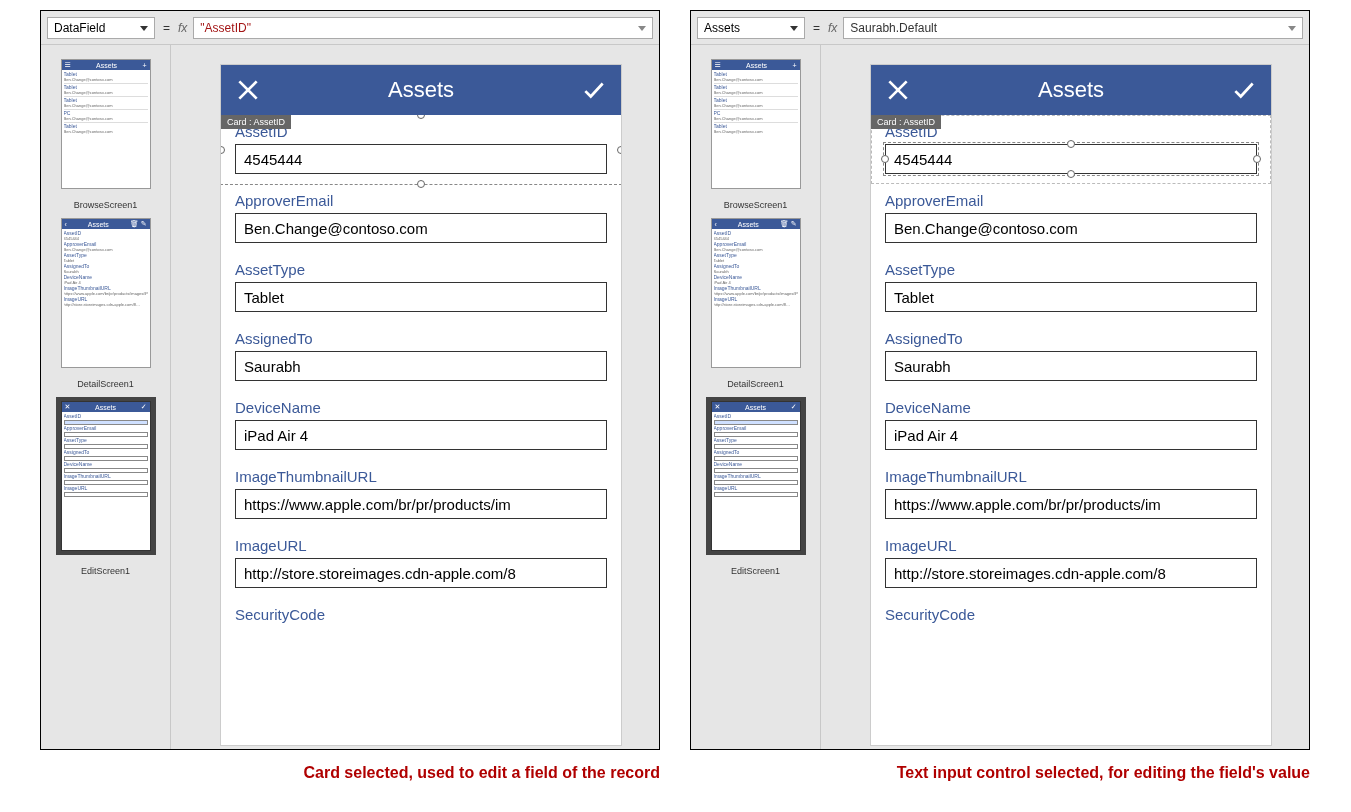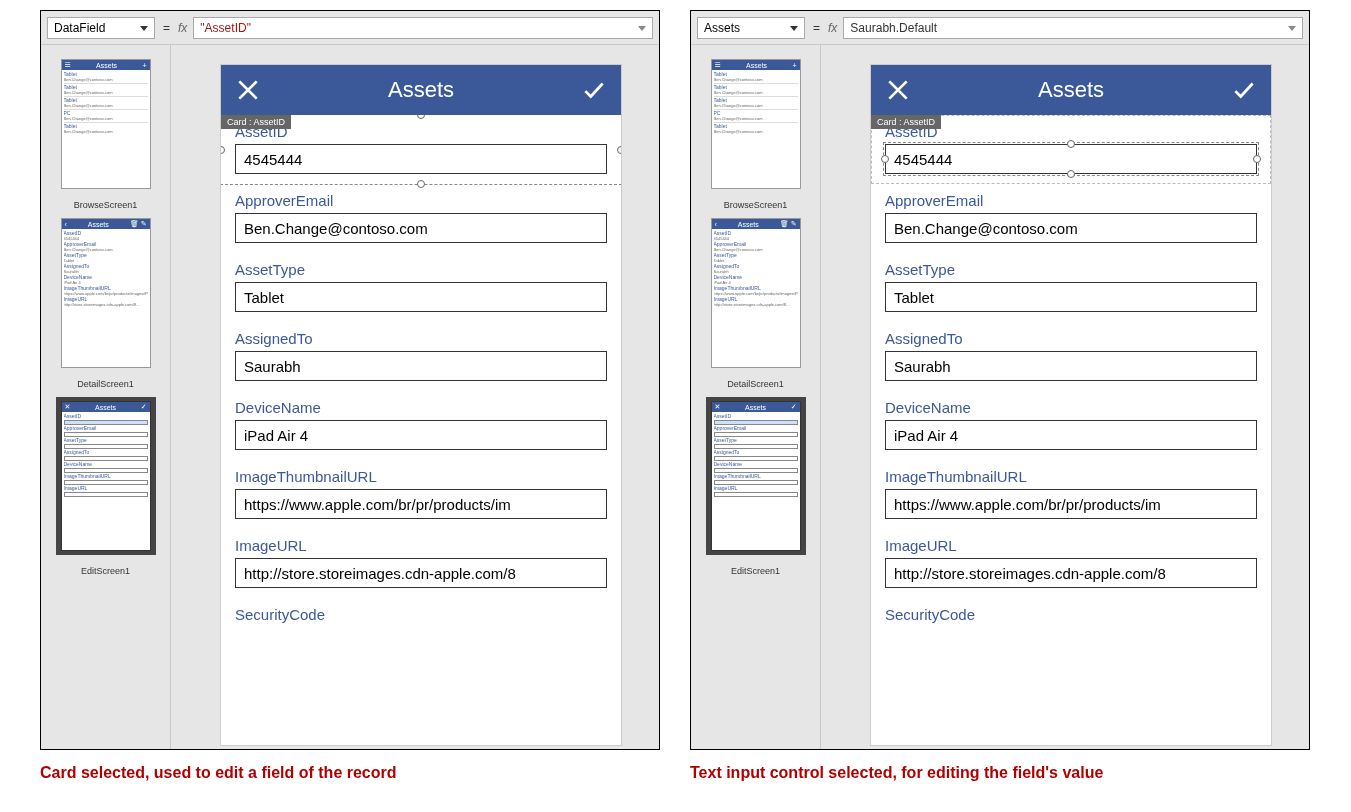--- a/index.html
+++ b/index.html
@@ -275,21 +275,21 @@
   }
   .card-dashed::after {
     content: "";
     position: absolute;
     left: 0; right: 0; top: 0; bottom: 0;
     border: 1px dashed #bbb;
     pointer-events: none;
   }
   
   .caption {
-    text-align: left;
+    text-align: right;
     color: #b00000;
     font-weight: bold;
     font-size: 16px;
     margin-top: 14px;
     width: 620px;
   }
   .captions {
     display: flex;
     gap: 30px;
     padding: 0 40px;

